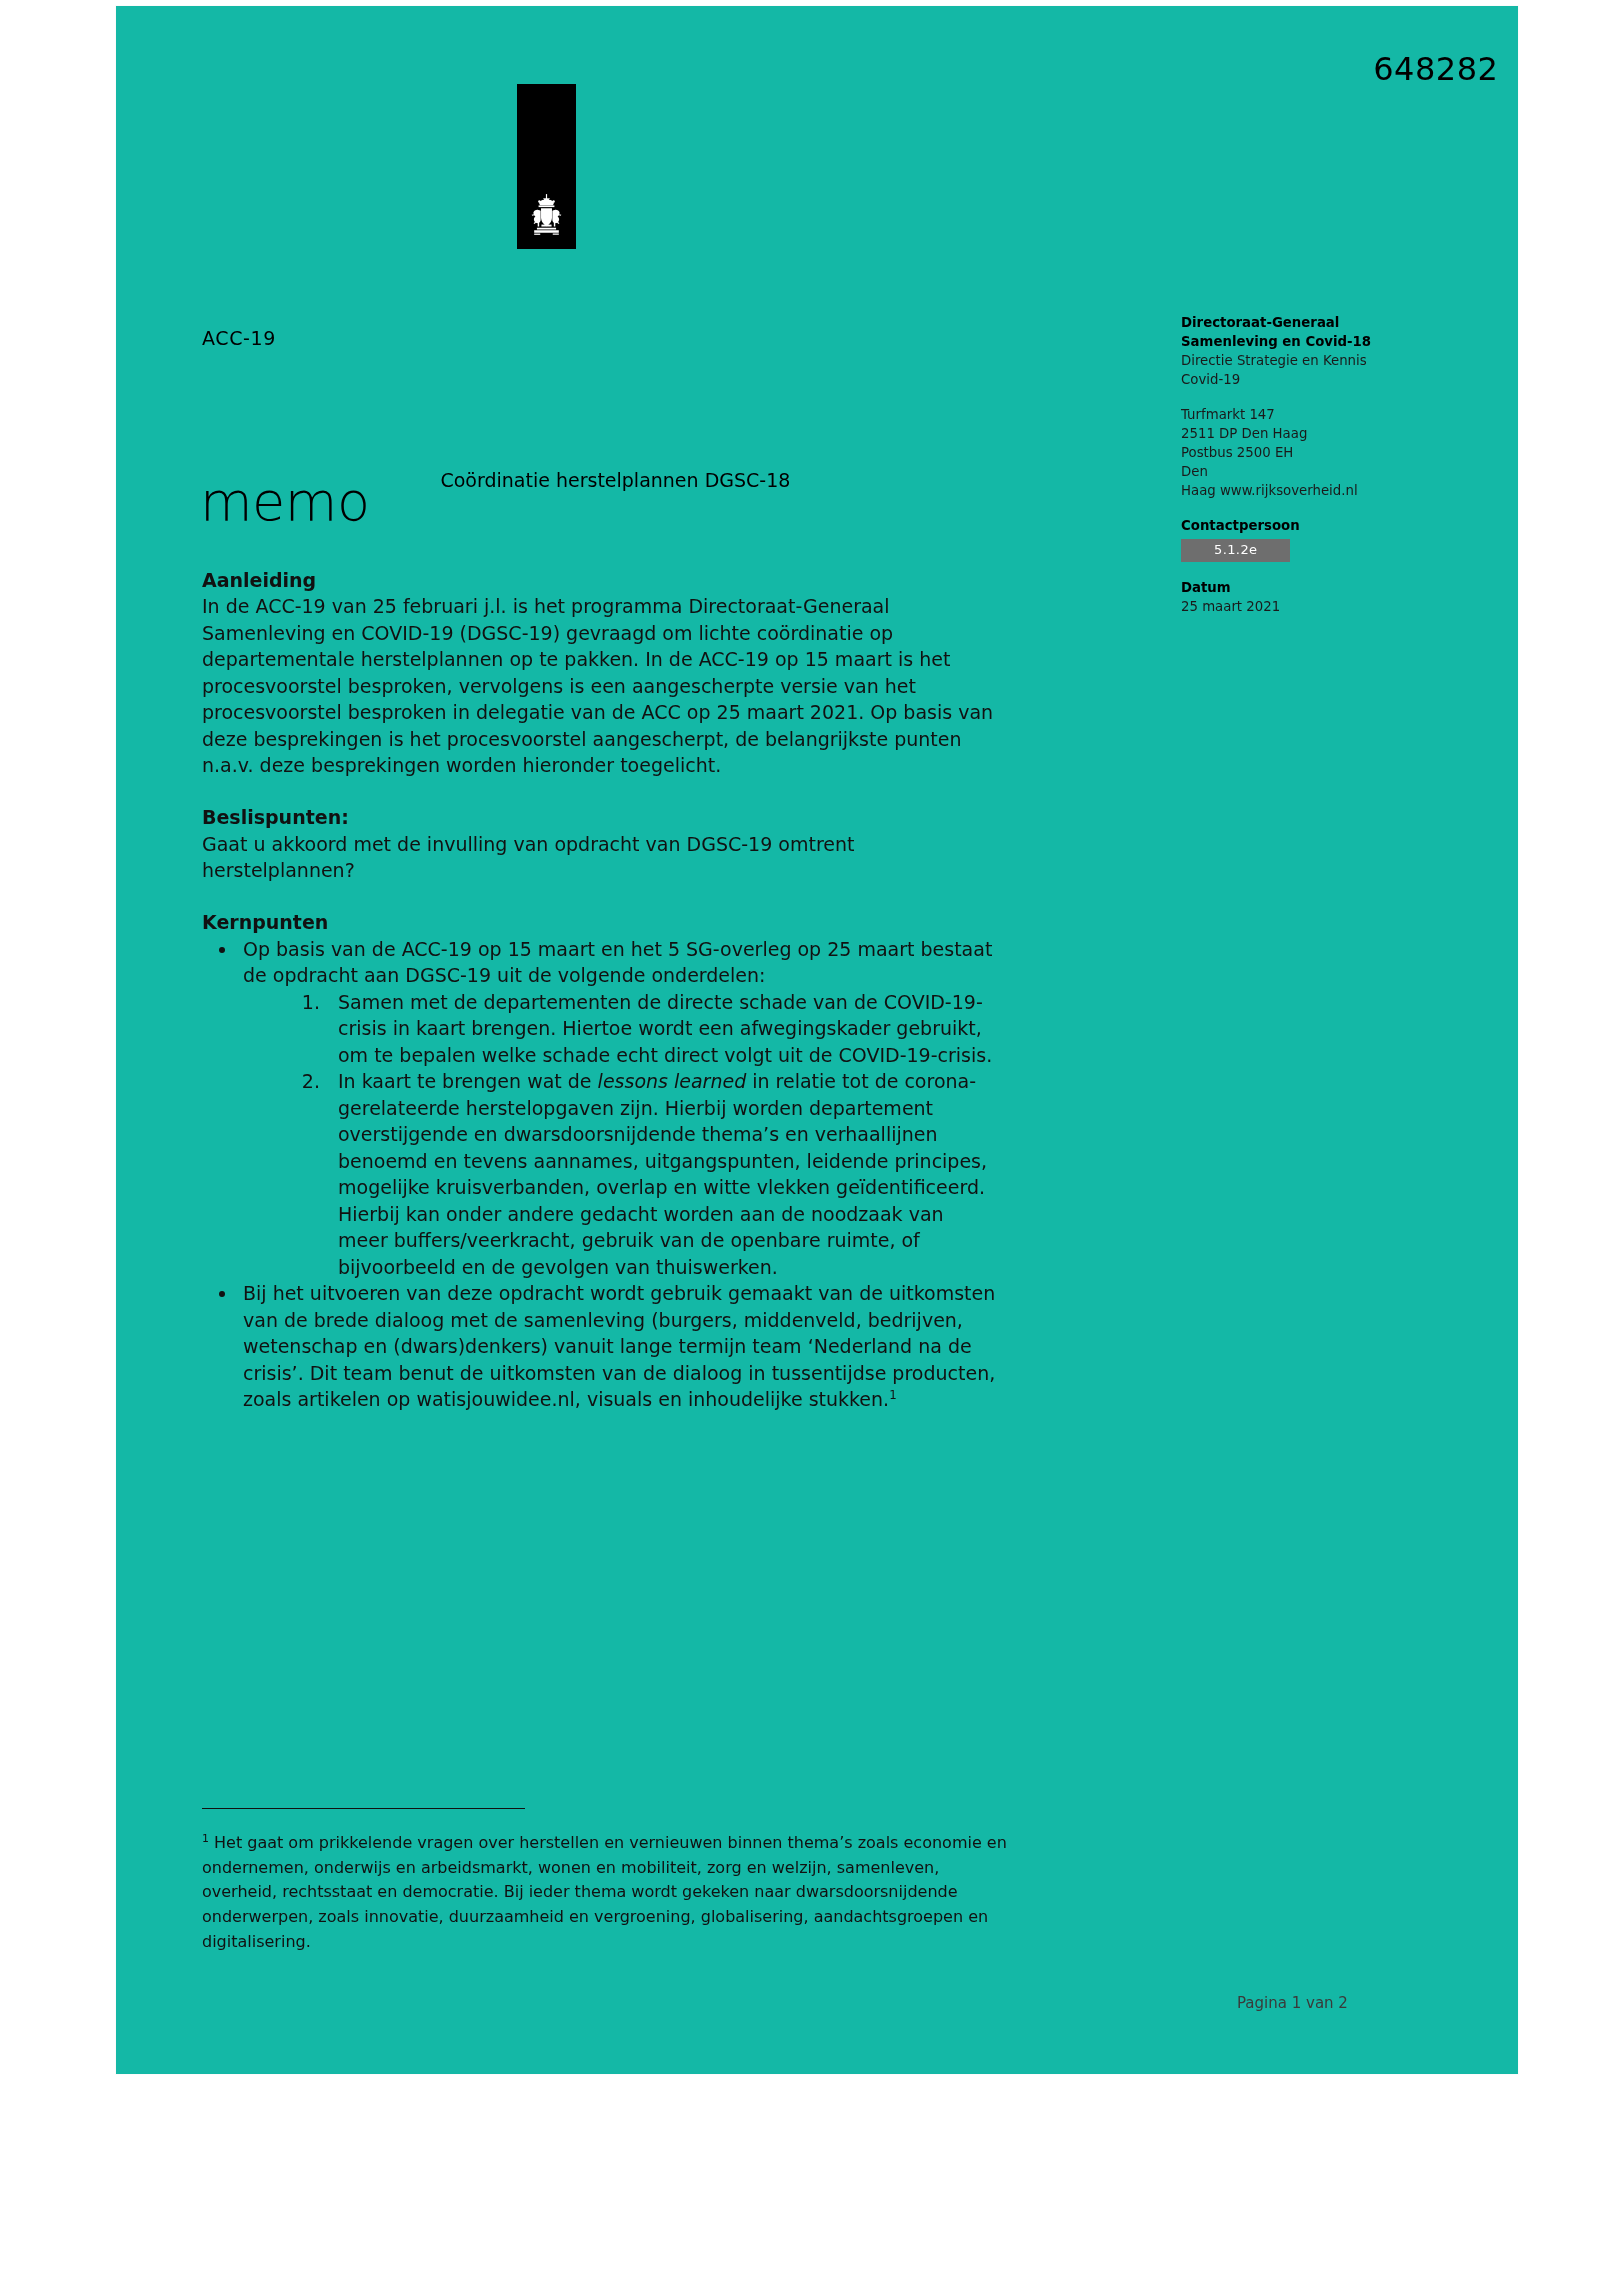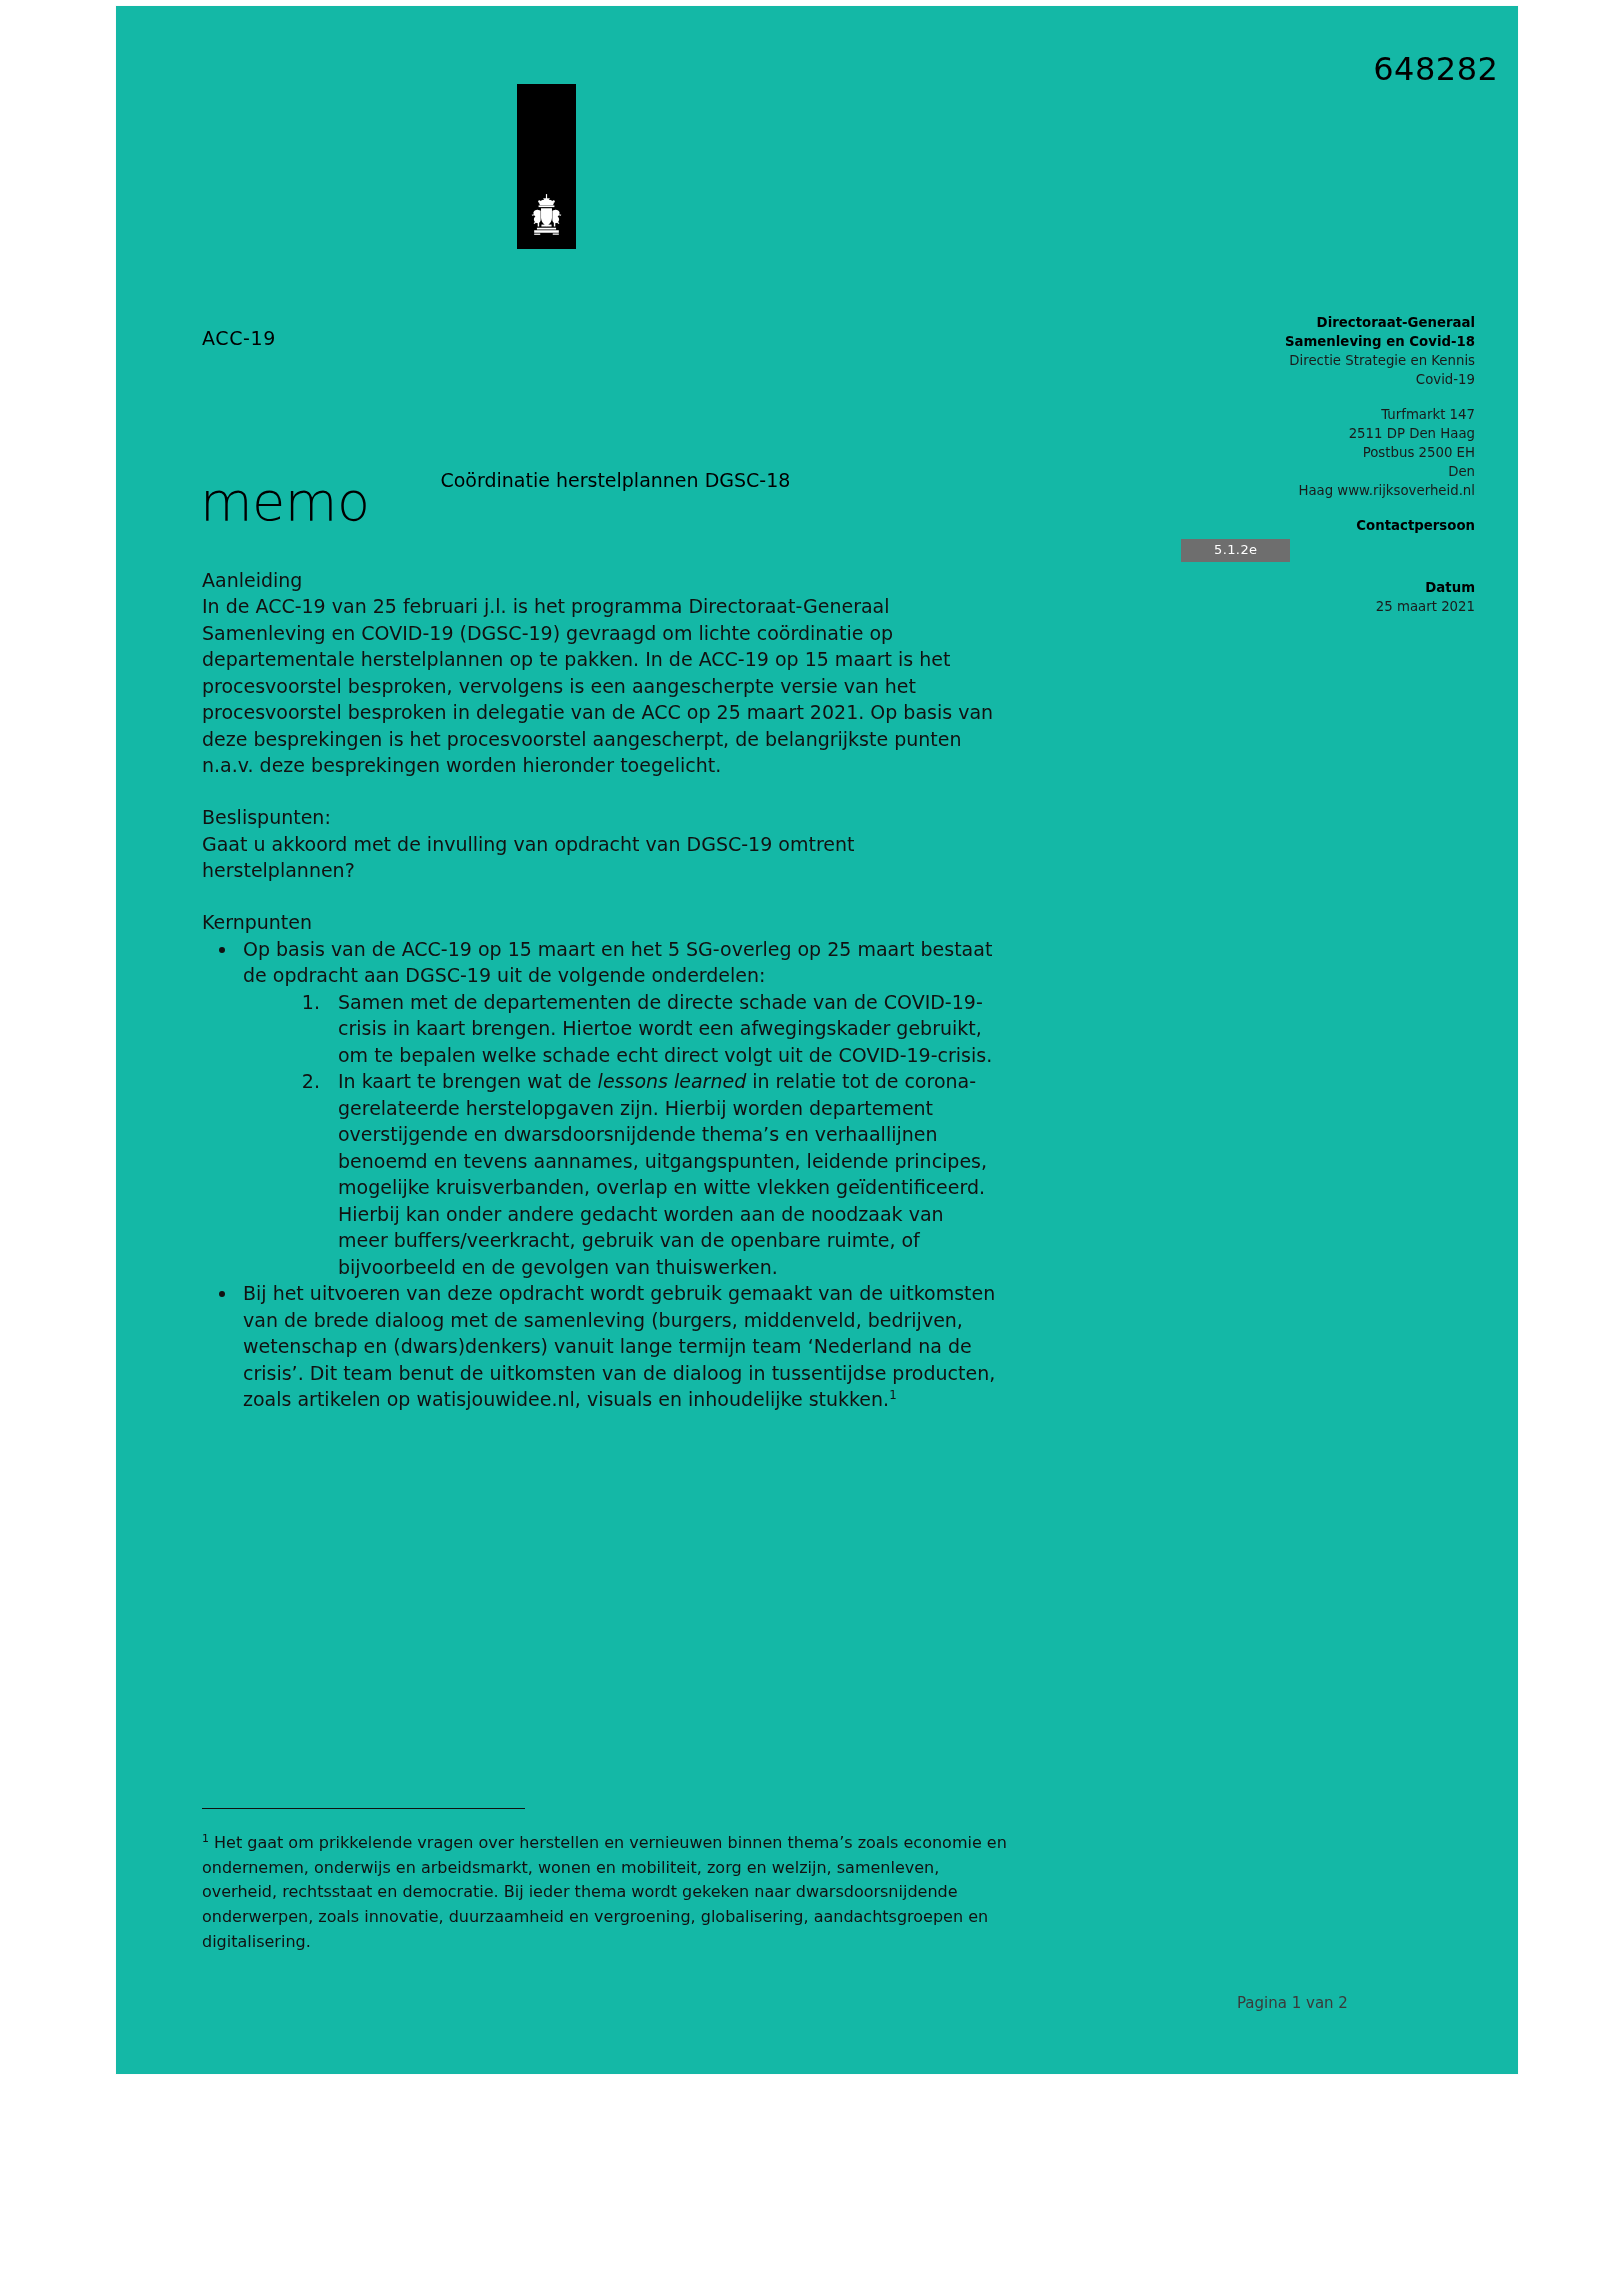--- a/index.html
+++ b/index.html
@@ -96,21 +96,21 @@
     font-size: 13.3px;
     line-height: 1.42;
     color: #1a1a1a;
   }
   .meta-col .strong {
     font-weight: bold;
     color: #000;
   }
   .meta-group { margin-bottom: 16.7px; }
   .meta-group:last-child { margin-bottom: 0; }
-  .meta-line { white-space: nowrap; text-align: right; }
+  .meta-line { white-space: nowrap; }
   .redaction {
     display: inline-block;
     background: #6e6e6e;
     color: #ffffff;
     font-size: 13px;
     padding: 2px 33px 2.9px 33px;
     margin-top: 2.9px;
     letter-spacing: 0.4px;
   }
 
@@ -119,21 +119,21 @@
     position: absolute;
     left: 86px;
     top: 561px;
     width: 794px;
     font-family: "DejaVu Sans", sans-serif;
     font-size: 19px;
     line-height: 1.395;
     color: #111;
   }
   .sec-head {
-    font-weight: normal;
+    font-weight: bold;
     margin-top: 0;
     margin-bottom: 0;
   }
   .para {
     margin: 0 0 0 0;
   }
   .gap { height: 25.5px; }
 
   ul.bullets {
     list-style: none;

